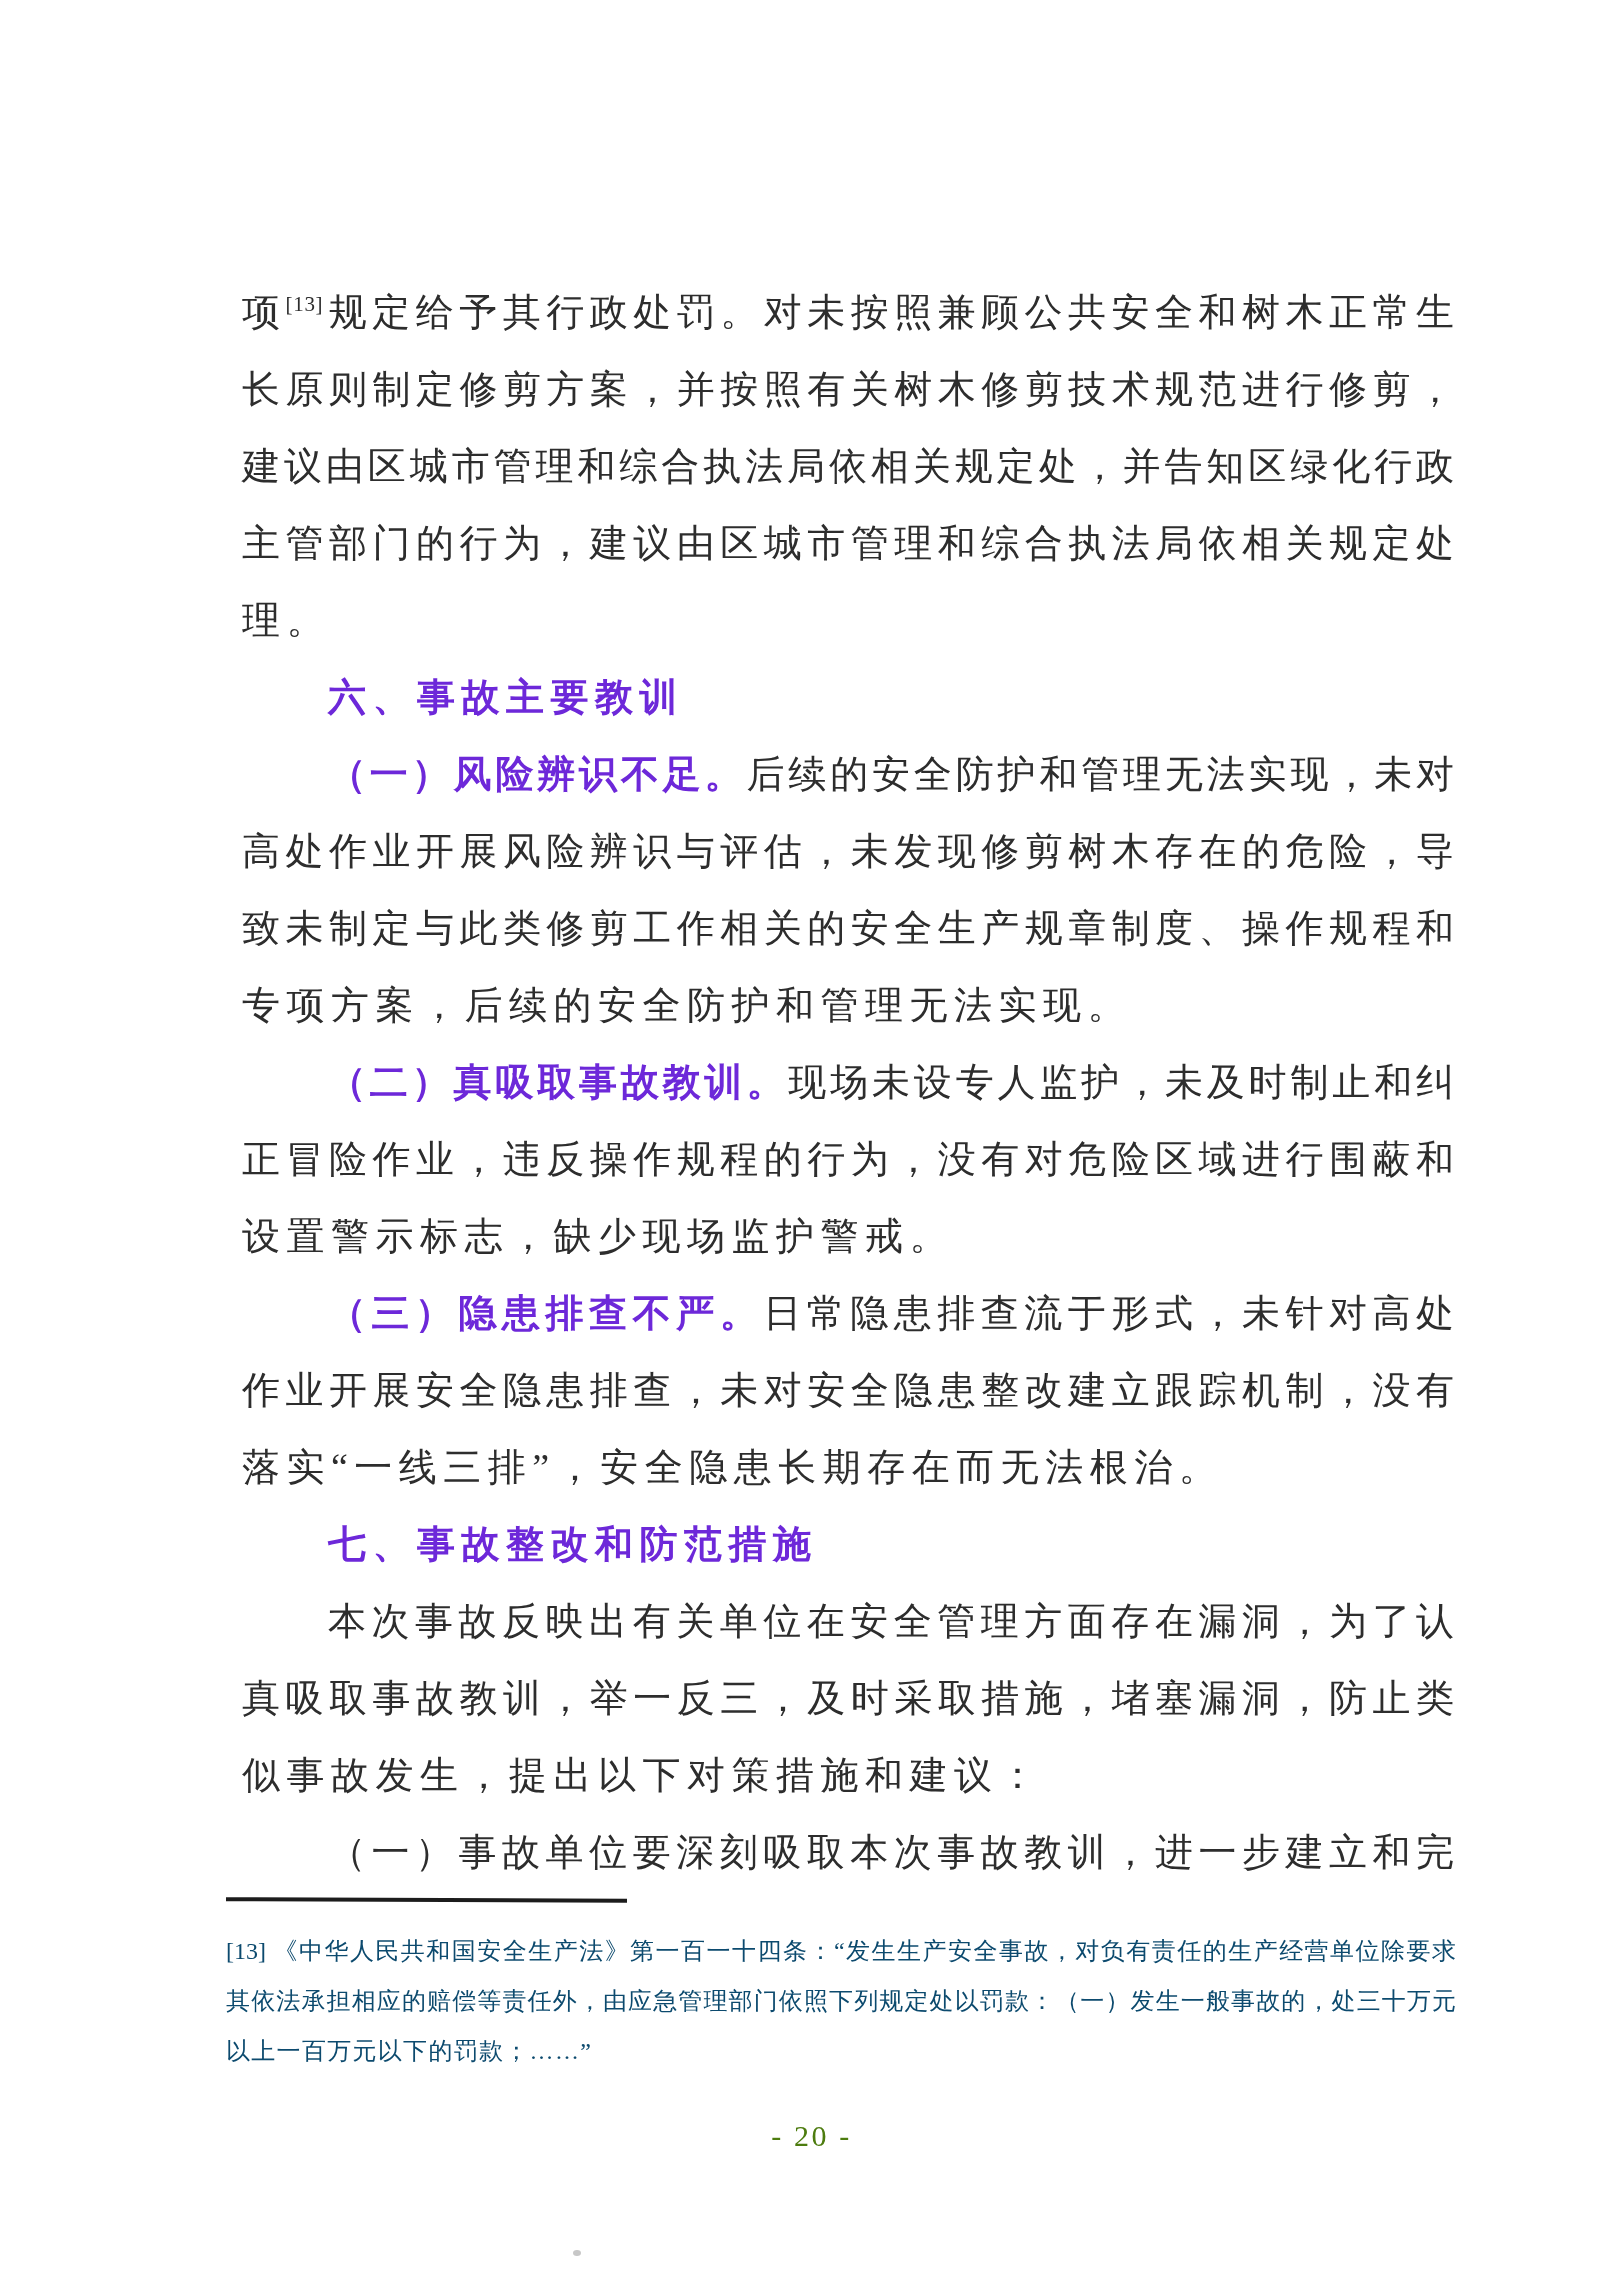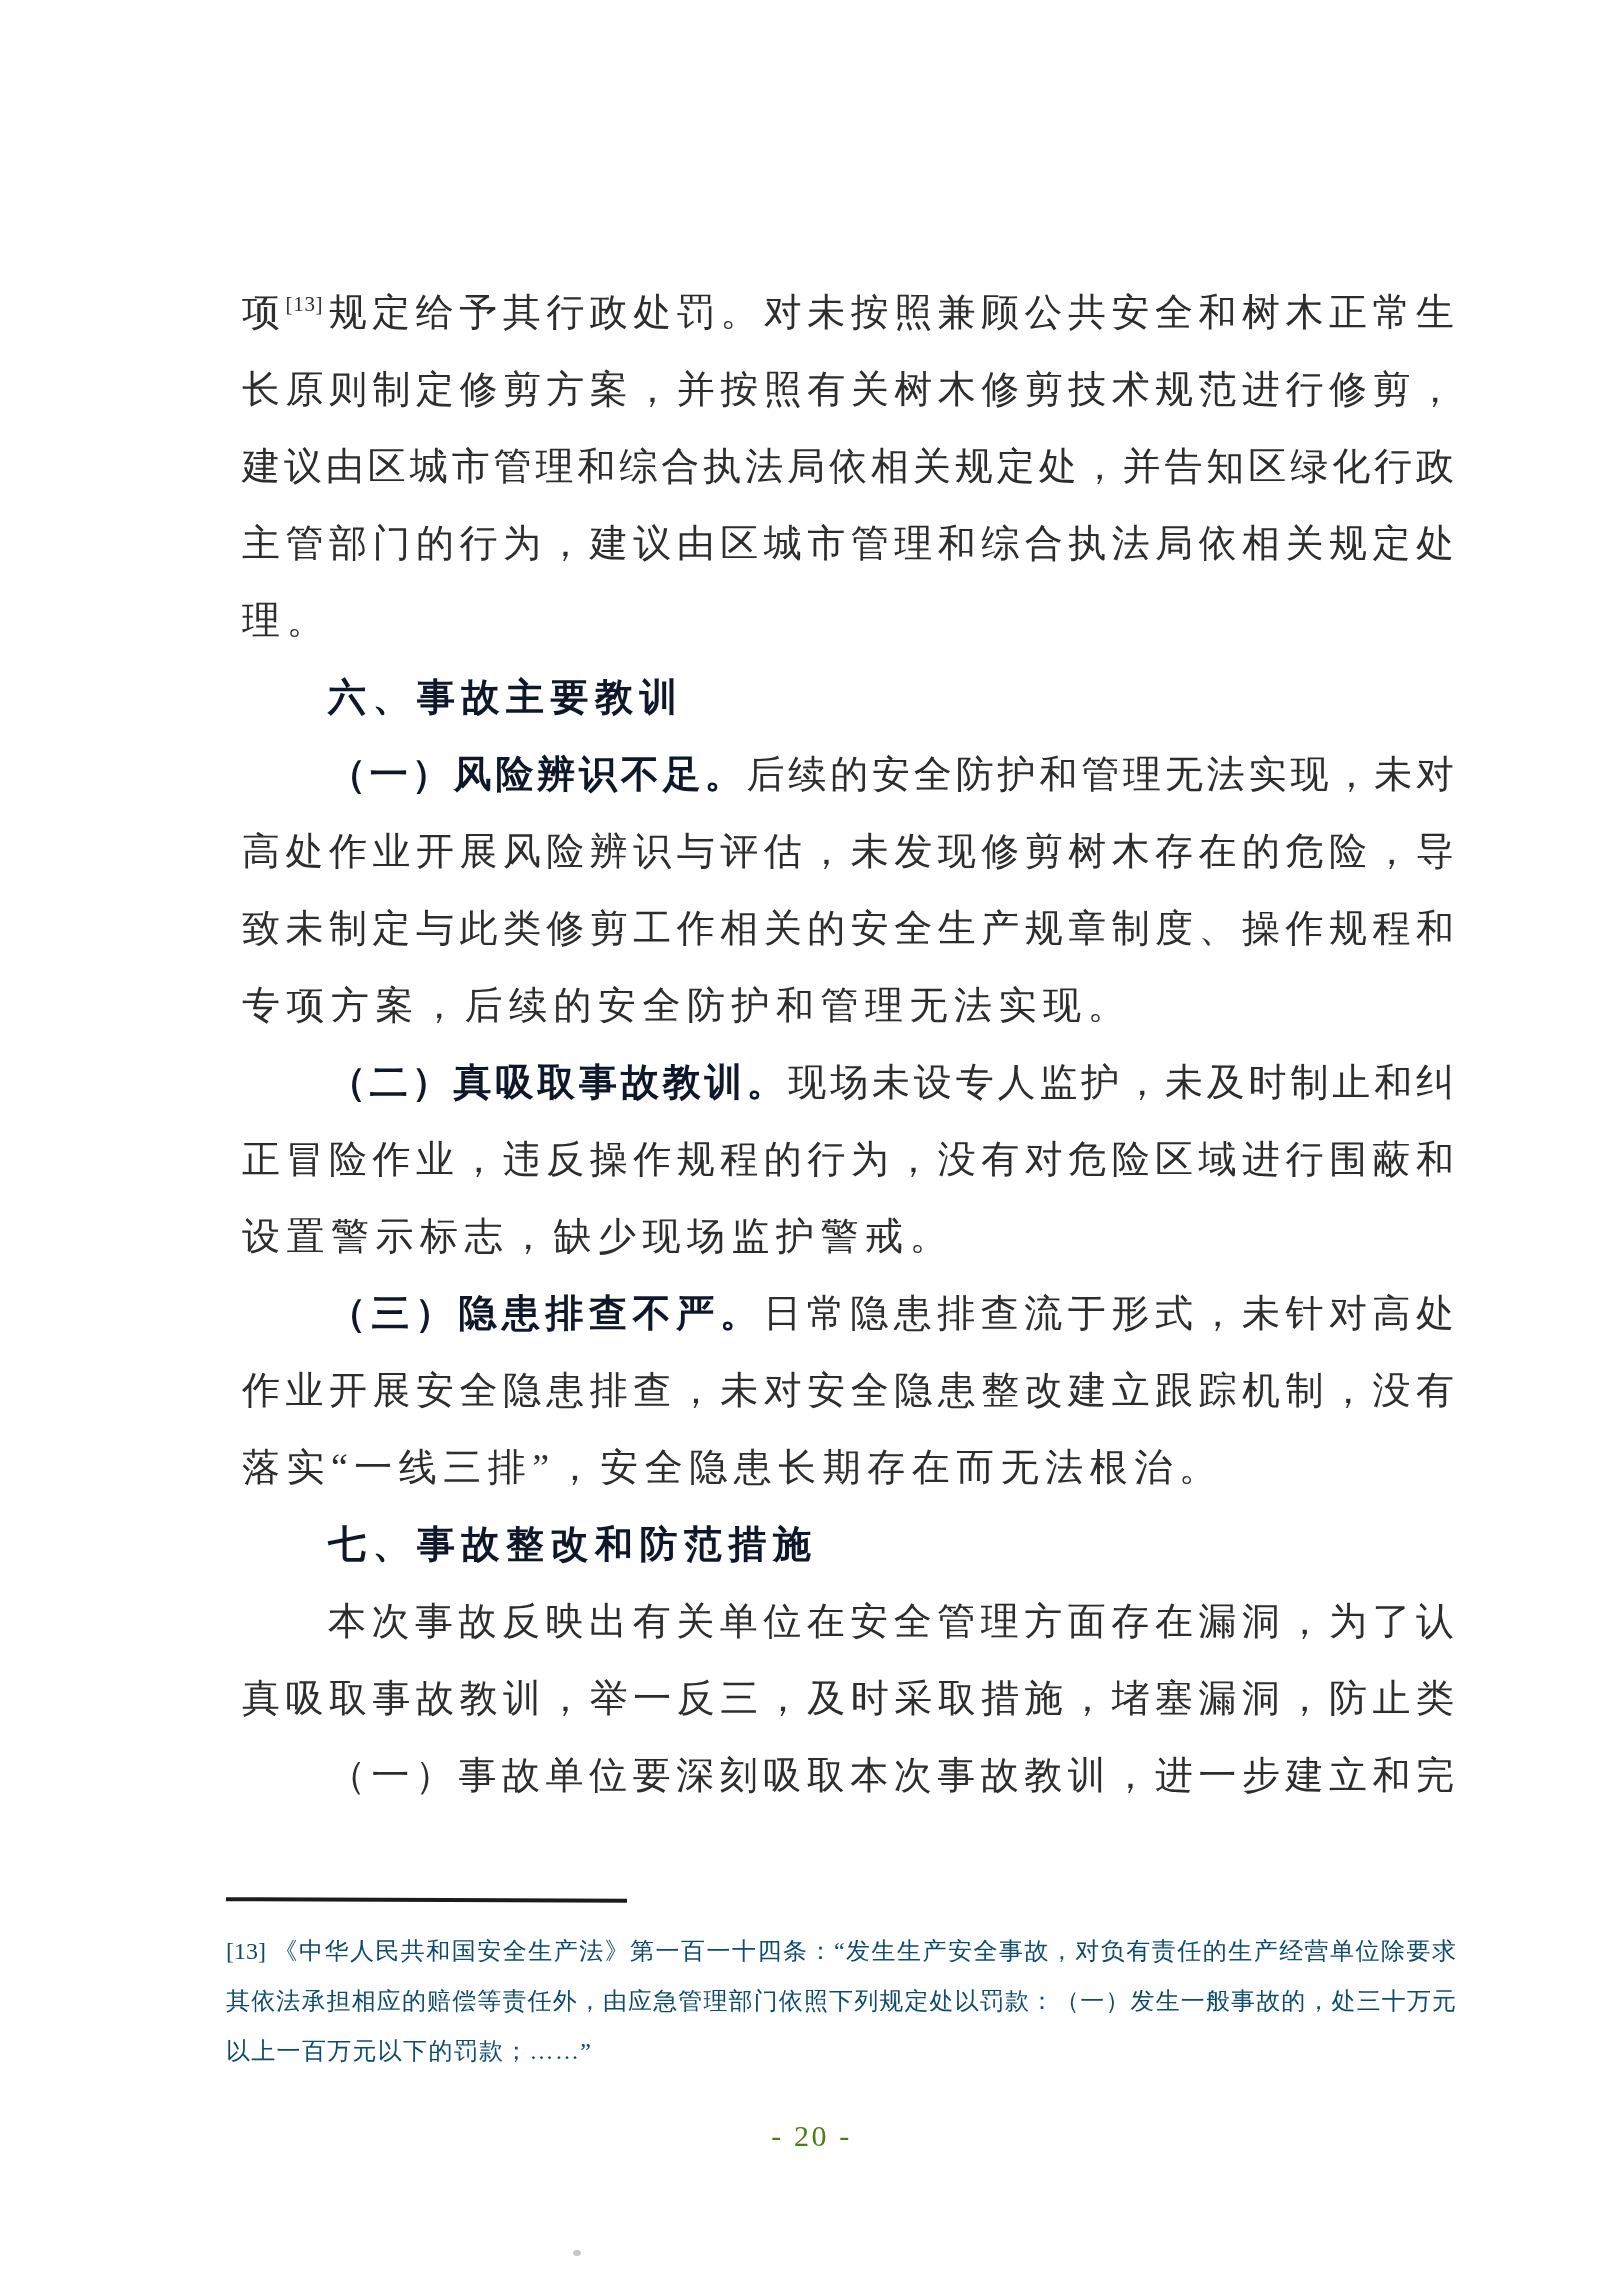--- a/index.html
+++ b/index.html
@@ -24,21 +24,21 @@
     text-align-last:justify;
   }
   .line.plain{
     text-align:left;
     letter-spacing:6.5px;
   }
   .line.indent{padding-left:86px;}
   .seg-bold{
     font-family:"Liberation Sans","DejaVu Sans",sans-serif;
     font-weight:700;
-    color:#0f172a;
+    color:#6d28d9;
   }
   .para.heading .line{
     font-family:"Liberation Sans","DejaVu Sans",sans-serif;
     font-weight:700;
     color:#141414;
     letter-spacing:6.5px;
   }
   sup.fn-ref{
     font-size:21px;
     letter-spacing:0.7px;
@@ -97,20 +97,21 @@
         <div class="line justify indent"><span class="seg-bold">（三）隐患排查不严。</span><span>日常隐患排查流于形式，未针对高处</span></div>
         <div class="line justify"><span>作业开展安全隐患排查，未对安全隐患整改建立跟踪机制，没有</span></div>
         <div class="line plain"><span>落实“一线三排”，安全隐患长期存在而无法根治。</span></div>
       </div>
       <div class="para heading">
         <div class="line plain indent"><span class="seg-bold">七、事故整改和防范措施</span></div>
       </div>
       <div class="para body">
         <div class="line justify indent"><span>本次事故反映出有关单位在安全管理方面存在漏洞，为了认</span></div>
         <div class="line justify"><span>真吸取事故教训，举一反三，及时采取措施，堵塞漏洞，防止类</span></div>
+        <div class="line plain"><span>似事故发生，提出以下对策措施和建议：</span></div>
       </div>
       <div class="para body">
         <div class="line justify indent"><span>（一）事故单位要深刻吸取本次事故教训，进一步建立和完</span></div>
       </div>
     </div>
 
   <div class="footnote-divider"></div>
   <div class="footnote">
       <div class="line justify"><span>[13] 《中华人民共和国安全生产法》第一百一十四条：“发生生产安全事故，对负有责任的生产经营单位除要求</span></div>
       <div class="line justify"><span>其依法承担相应的赔偿等责任外，由应急管理部门依照下列规定处以罚款：（一）发生一般事故的，处三十万元</span></div>

